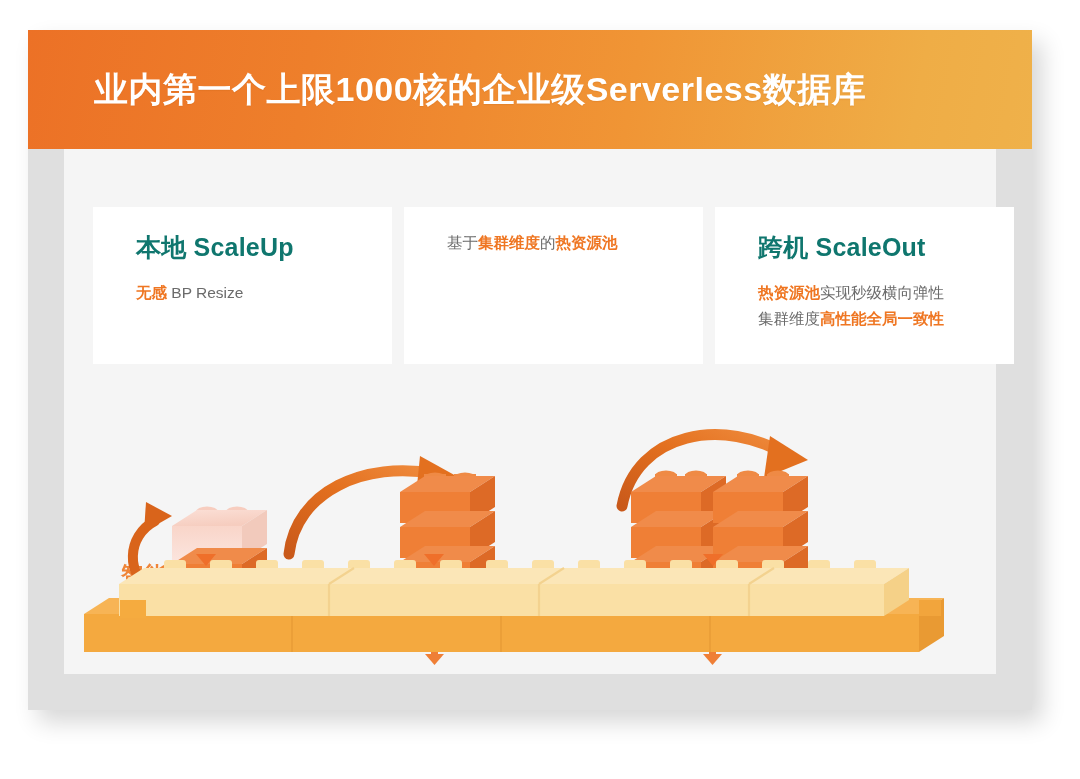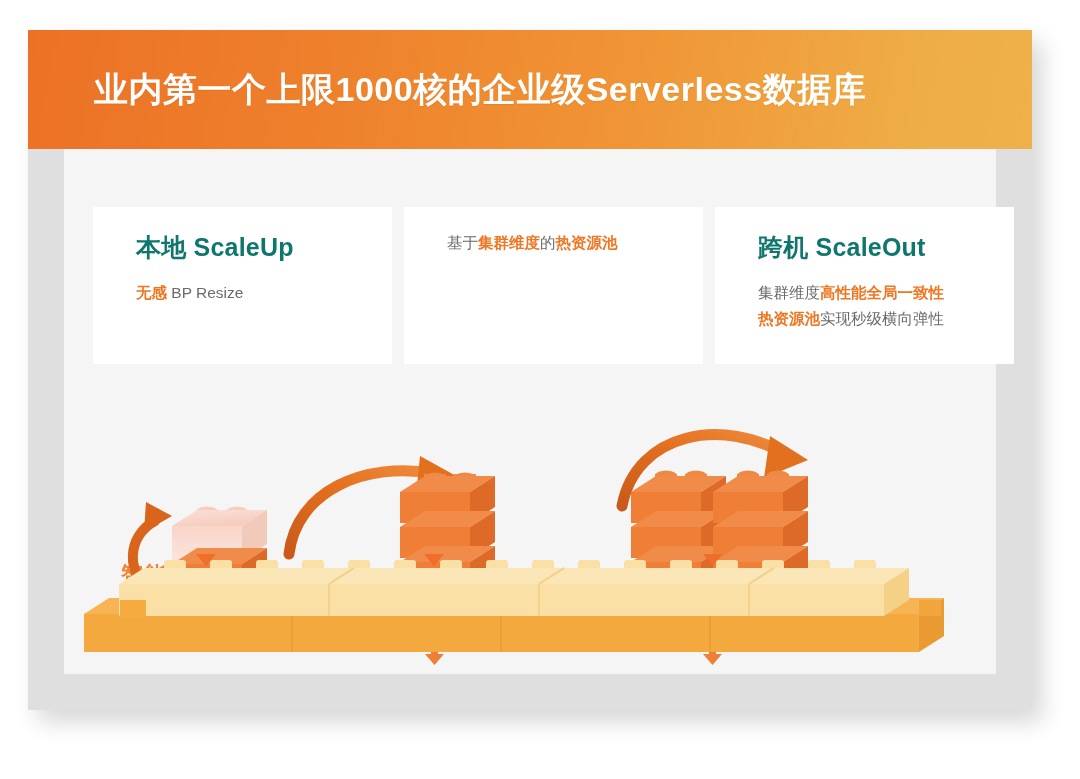--- a/index.html
+++ b/index.html
@@ -129,24 +129,24 @@
             <div>
               <span>基于</span><span class="hl">集群维度</span><span>的</span><span class="hl">热资源池</span>
             </div>
           </div>
         </div>
 
         <div class="feature-card">
           <div class="card-title">跨机 ScaleOut</div>
           <div class="card-body">
             <div>
-              <span>集群维度</span><span class="hl">高性能全局一致性</span>
+              <span class="hl">热资源池</span><span>实现秒级横向弹性</span>
             </div>
             <div>
-              <span class="hl">热资源池</span><span>实现秒级横向弹性</span>
+              <span>集群维度</span><span class="hl">高性能全局一致性</span>
             </div>
           </div>
         </div>
 
       </div>
 
       <div id="illustration">
         <div id="smart-label">智能决策</div>
 
         <svg id="illo-svg" width="932" height="310" viewBox="0 0 932 310">

